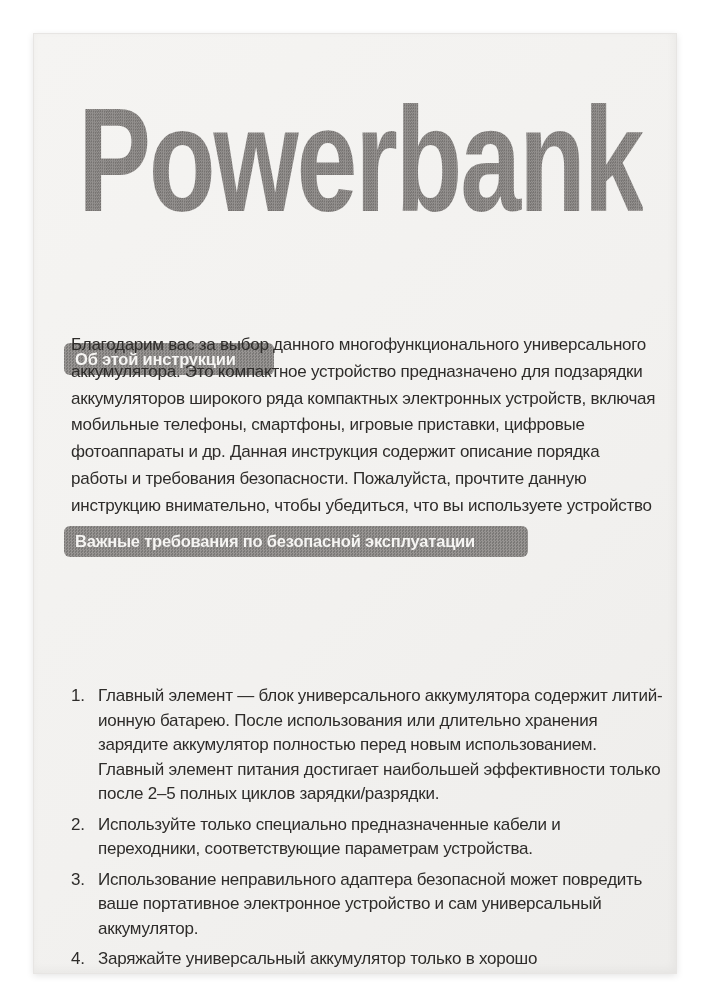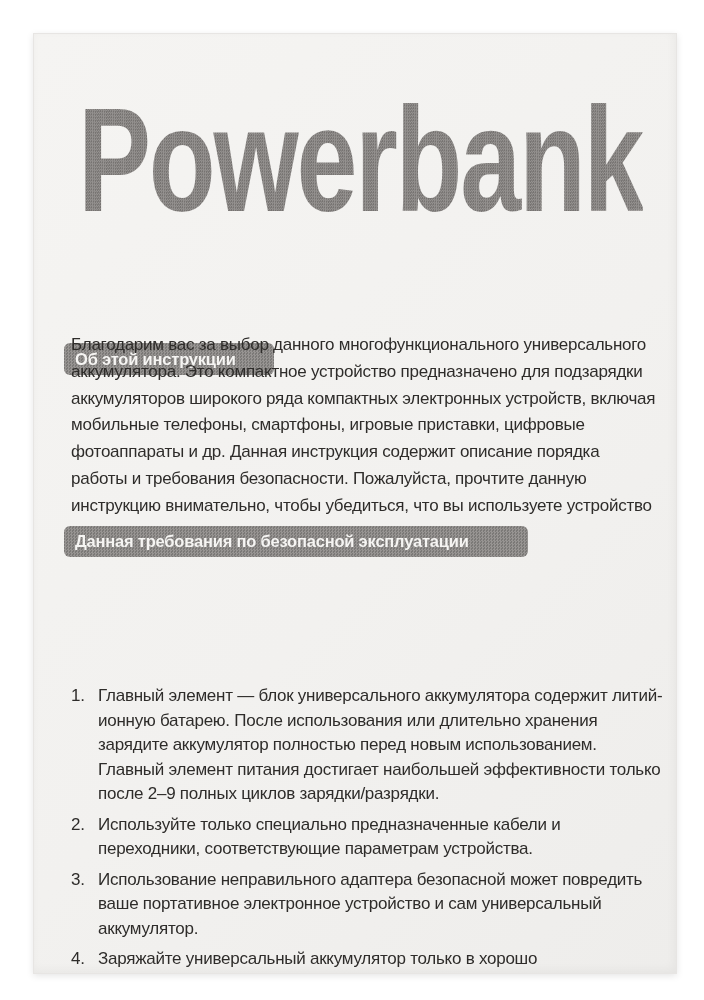--- a/index.html
+++ b/index.html
@@ -106,28 +106,28 @@
       <span class="tspan">Powerbank</span>
     </div>
 
     <div class="bar bar1">
       <span>Об этой инструкции</span>
     </div>
 
     <p class="para para1">Благодарим вас за выбор данного многофункционального универсального аккумулятора. Это компактное устройство предназначено для подзарядки аккумуляторов широкого ряда компактных электронных устройств, включая мобильные телефоны, смартфоны, игровые приставки, цифровые фотоаппараты и др. Данная инструкция содержит описание порядка работы и требования безопасности. Пожалуйста, прочтите данную инструкцию внимательно, чтобы убедиться, что вы используете устройство правильно.</p>
 
     <div class="bar bar2">
-      <span>Данная требования по безопасной эксплуатации</span>
+      <span>Важные требования по безопасной эксплуатации</span>
     </div>
 
 
     <ol class="list">
       <li class="list-item">
         <span class="num">1.</span>
-        <span class="txt">Главный элемент — блок универсального аккумулятора содержит литий-ионную батарею. После использования или длительно хранения зарядите аккумулятор полностью перед новым использованием. Главный элемент питания достигает наибольшей эффективности только после 2–9 полных циклов зарядки/разрядки.</span>
+        <span class="txt">Главный элемент — блок универсального аккумулятора содержит литий-ионную батарею. После использования или длительно хранения зарядите аккумулятор полностью перед новым использованием. Главный элемент питания достигает наибольшей эффективности только после 2–5 полных циклов зарядки/разрядки.</span>
       </li>
       <li class="list-item">
         <span class="num">2.</span>
         <span class="txt">Используйте только специально предназначенные кабели и переходники, соответствующие параметрам устройства.</span>
       </li>
       <li class="list-item">
         <span class="num">3.</span>
         <span class="txt">Использование неправильного адаптера безопасной может повредить ваше портативное электронное устройство и сам универсальный аккумулятор.</span>
       </li>
       <li class="list-item">

